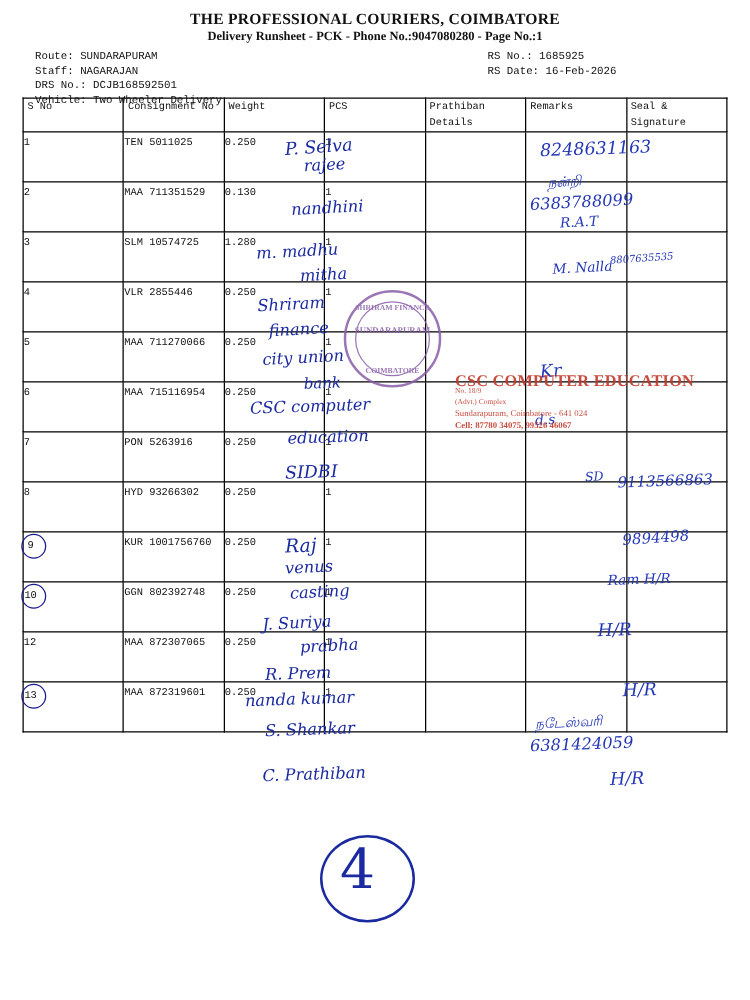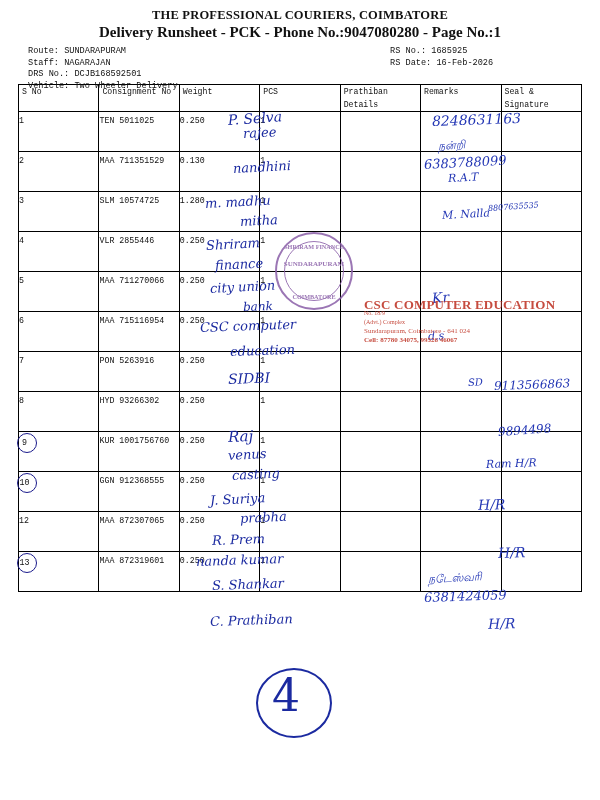--- a/index.html
+++ b/index.html
@@ -23,21 +23,21 @@
     font-family:"Liberation Serif", serif;
     font-weight:bold;
     font-size:12.5px;
     letter-spacing:.2px;
     margin:0 0 1px 0;
   }
   .subtitle{
     text-align:center;
     font-family:"Liberation Serif", serif;
     font-weight:bold;
-    font-size:15px;
+    font-size:10px;
     margin:0 0 5px 0;
   }
   .meta{
     position:relative;
     font-family:"Liberation Mono", monospace;
     font-size:8.6px;
     line-height:11.6px;
     height:38px;
   }
   .meta-left{position:absolute;left:10px;top:0;}
@@ -270,21 +270,21 @@
             <td class="c-sno"><span class="sno-wrap"><span class="circled">9</span></span></td>
             <td class="c-cn">KUR 1001756760</td>
             <td class="c-wt">0.250</td>
             <td class="c-pcs">1</td>
             <td class="c-cons"></td>
             <td class="c-rem"></td>
             <td class="c-sign"></td>
           </tr>
           <tr class="data-row">
             <td class="c-sno"><span class="sno-wrap"><span class="circled">10</span></span></td>
-            <td class="c-cn">GGN 912368555</td>
+            <td class="c-cn">GGN 802392748</td>
             <td class="c-wt">0.250</td>
             <td class="c-pcs">1</td>
             <td class="c-cons"></td>
             <td class="c-rem"></td>
             <td class="c-sign"></td>
           </tr>
           <tr class="data-row">
             <td class="c-sno">12</td>
             <td class="c-cn">MAA 872307065</td>
             <td class="c-wt">0.250</td>

